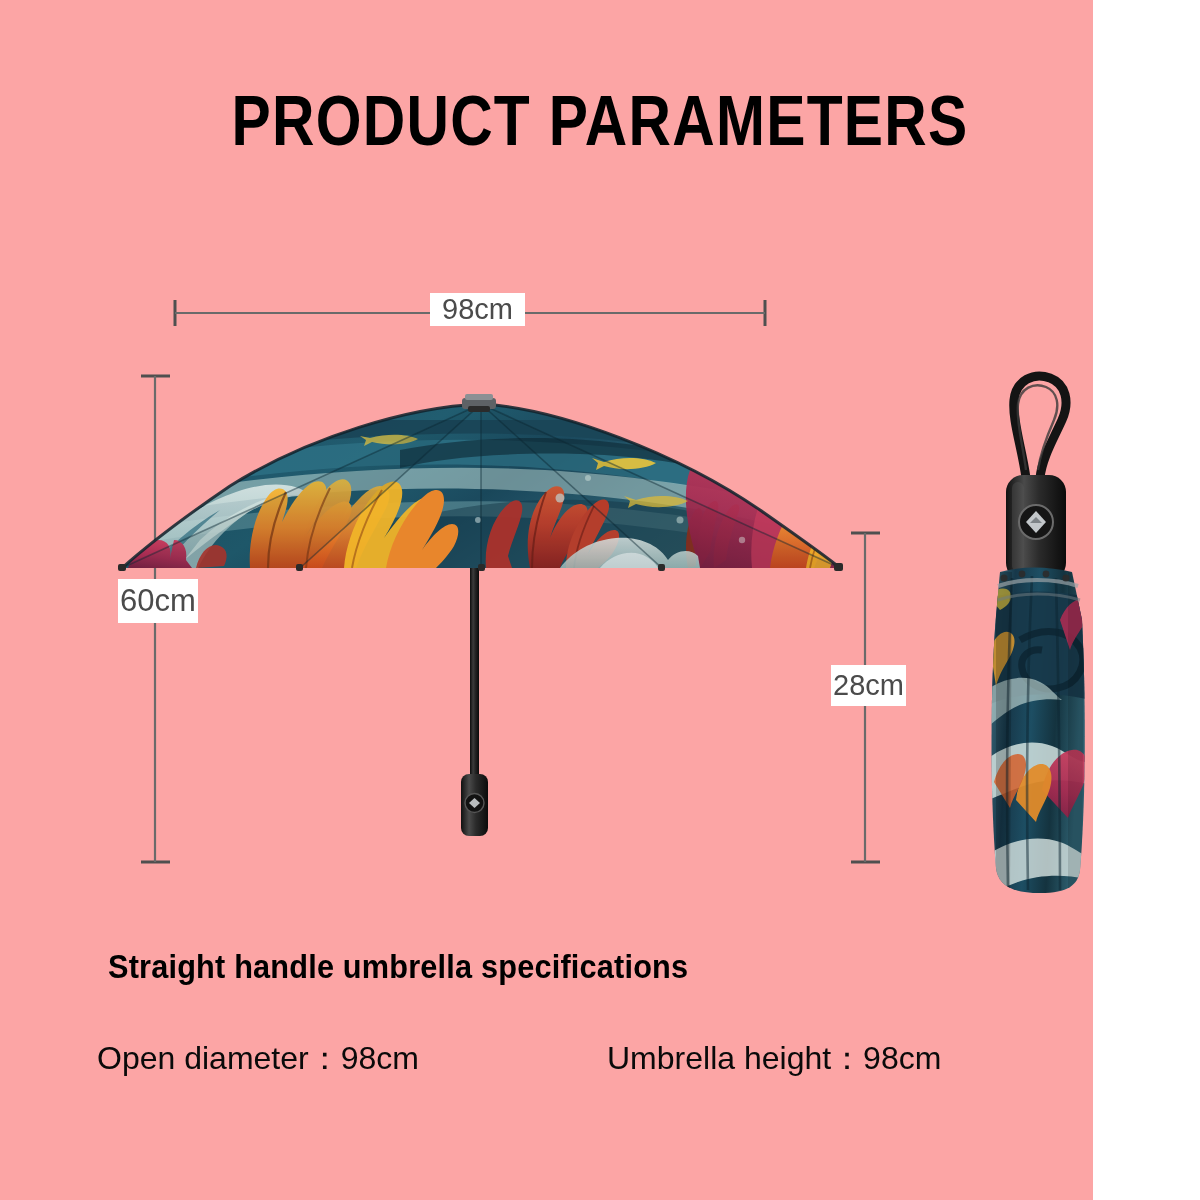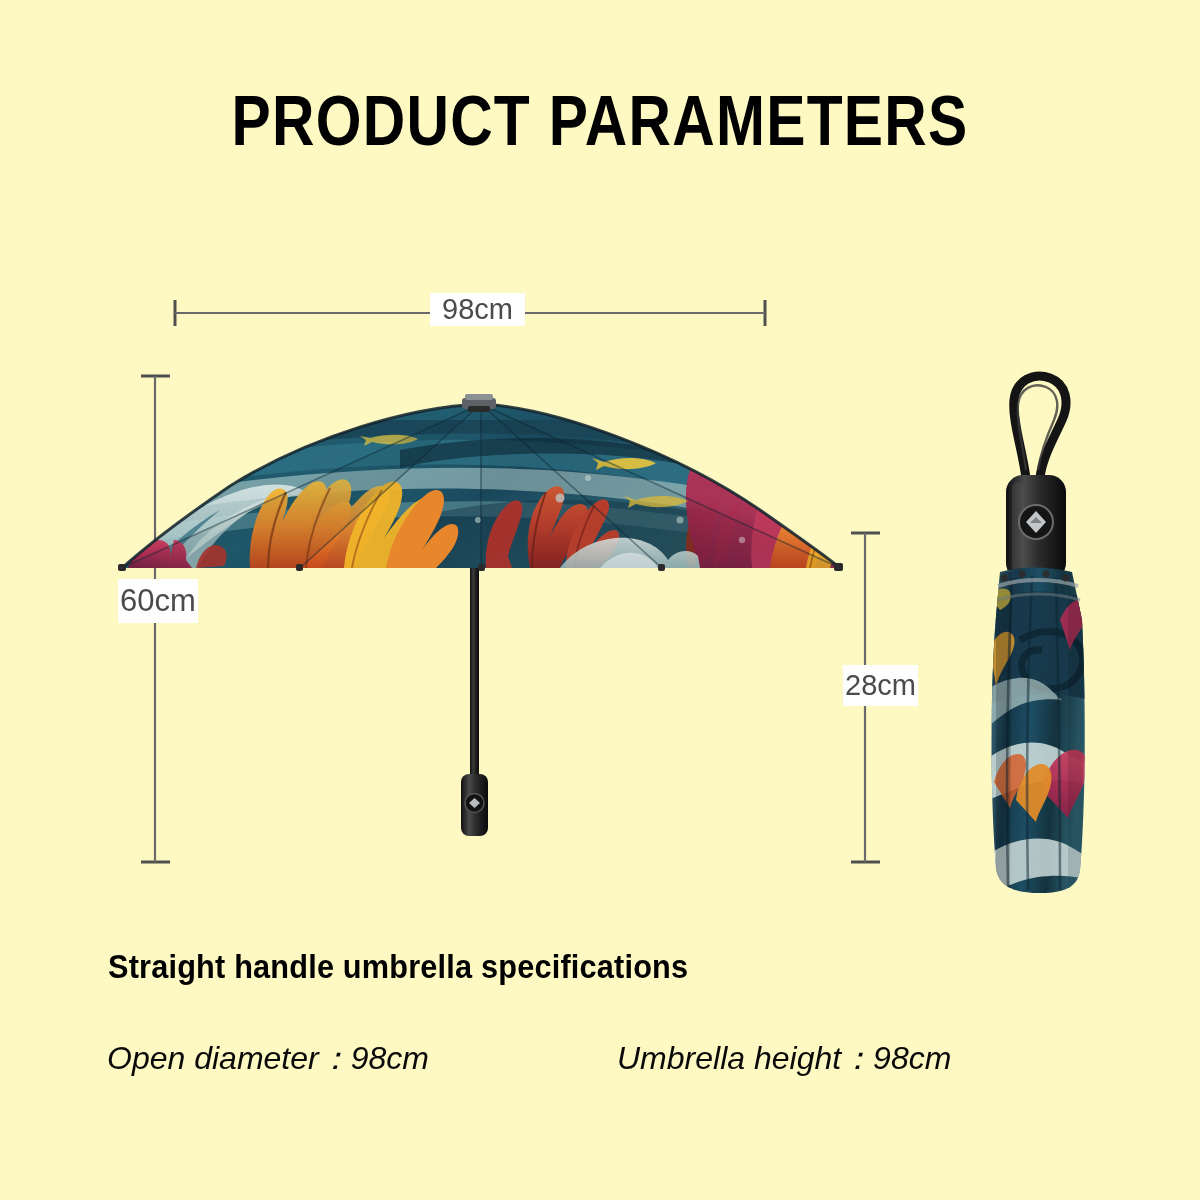--- a/index.html
+++ b/index.html
@@ -6,23 +6,23 @@
     margin: 0;
     padding: 0;
     background: #ffffff;
   }
   body {
     font-family: "Liberation Sans", sans-serif;
     -webkit-font-smoothing: antialiased;
   }
   #page {
     position: relative;
-    width: 1200px;
+    width: 1093px;
     height: 1200px;
-    background: #fef9c3;
+    background: #fca5a5;
     overflow: hidden;
   }
 
   
   #page-title {
     position: absolute;
     left: 0;
     top: 82px;
     width: 1200px;
     text-align: center;
@@ -58,21 +58,20 @@
     font-size: 31px;
     background: #ffffff;
     padding: 4px 2px;
   }
   #dim-label-28 {
     left: 831px;
     top: 665px;
     font-size: 29px;
     background: #ffffff;
     padding: 4px 2px;
-    margin-left: 12px;
   }
 
   
   #artwork {
     position: absolute;
     left: 0;
     top: 0;
   }
 
   
@@ -84,24 +83,23 @@
     font-weight: 700;
     font-size: 33px;
     letter-spacing: 0.2px;
     color: #000000;
     transform: scaleX(0.93);
     transform-origin: 0 50%;
     white-space: nowrap;
   }
   #spec-table {
     position: absolute;
-    left: 107px;
+    left: 97px;
     top: 1025px;
     width: 1000px;
-    font-style: italic;
   }
   .spec-row {
     display: flex;
     align-items: baseline;
     height: 59px;
   }
   .spec-cell {
     font-size: 32px;
     color: #0a0a0a;
     white-space: nowrap;

